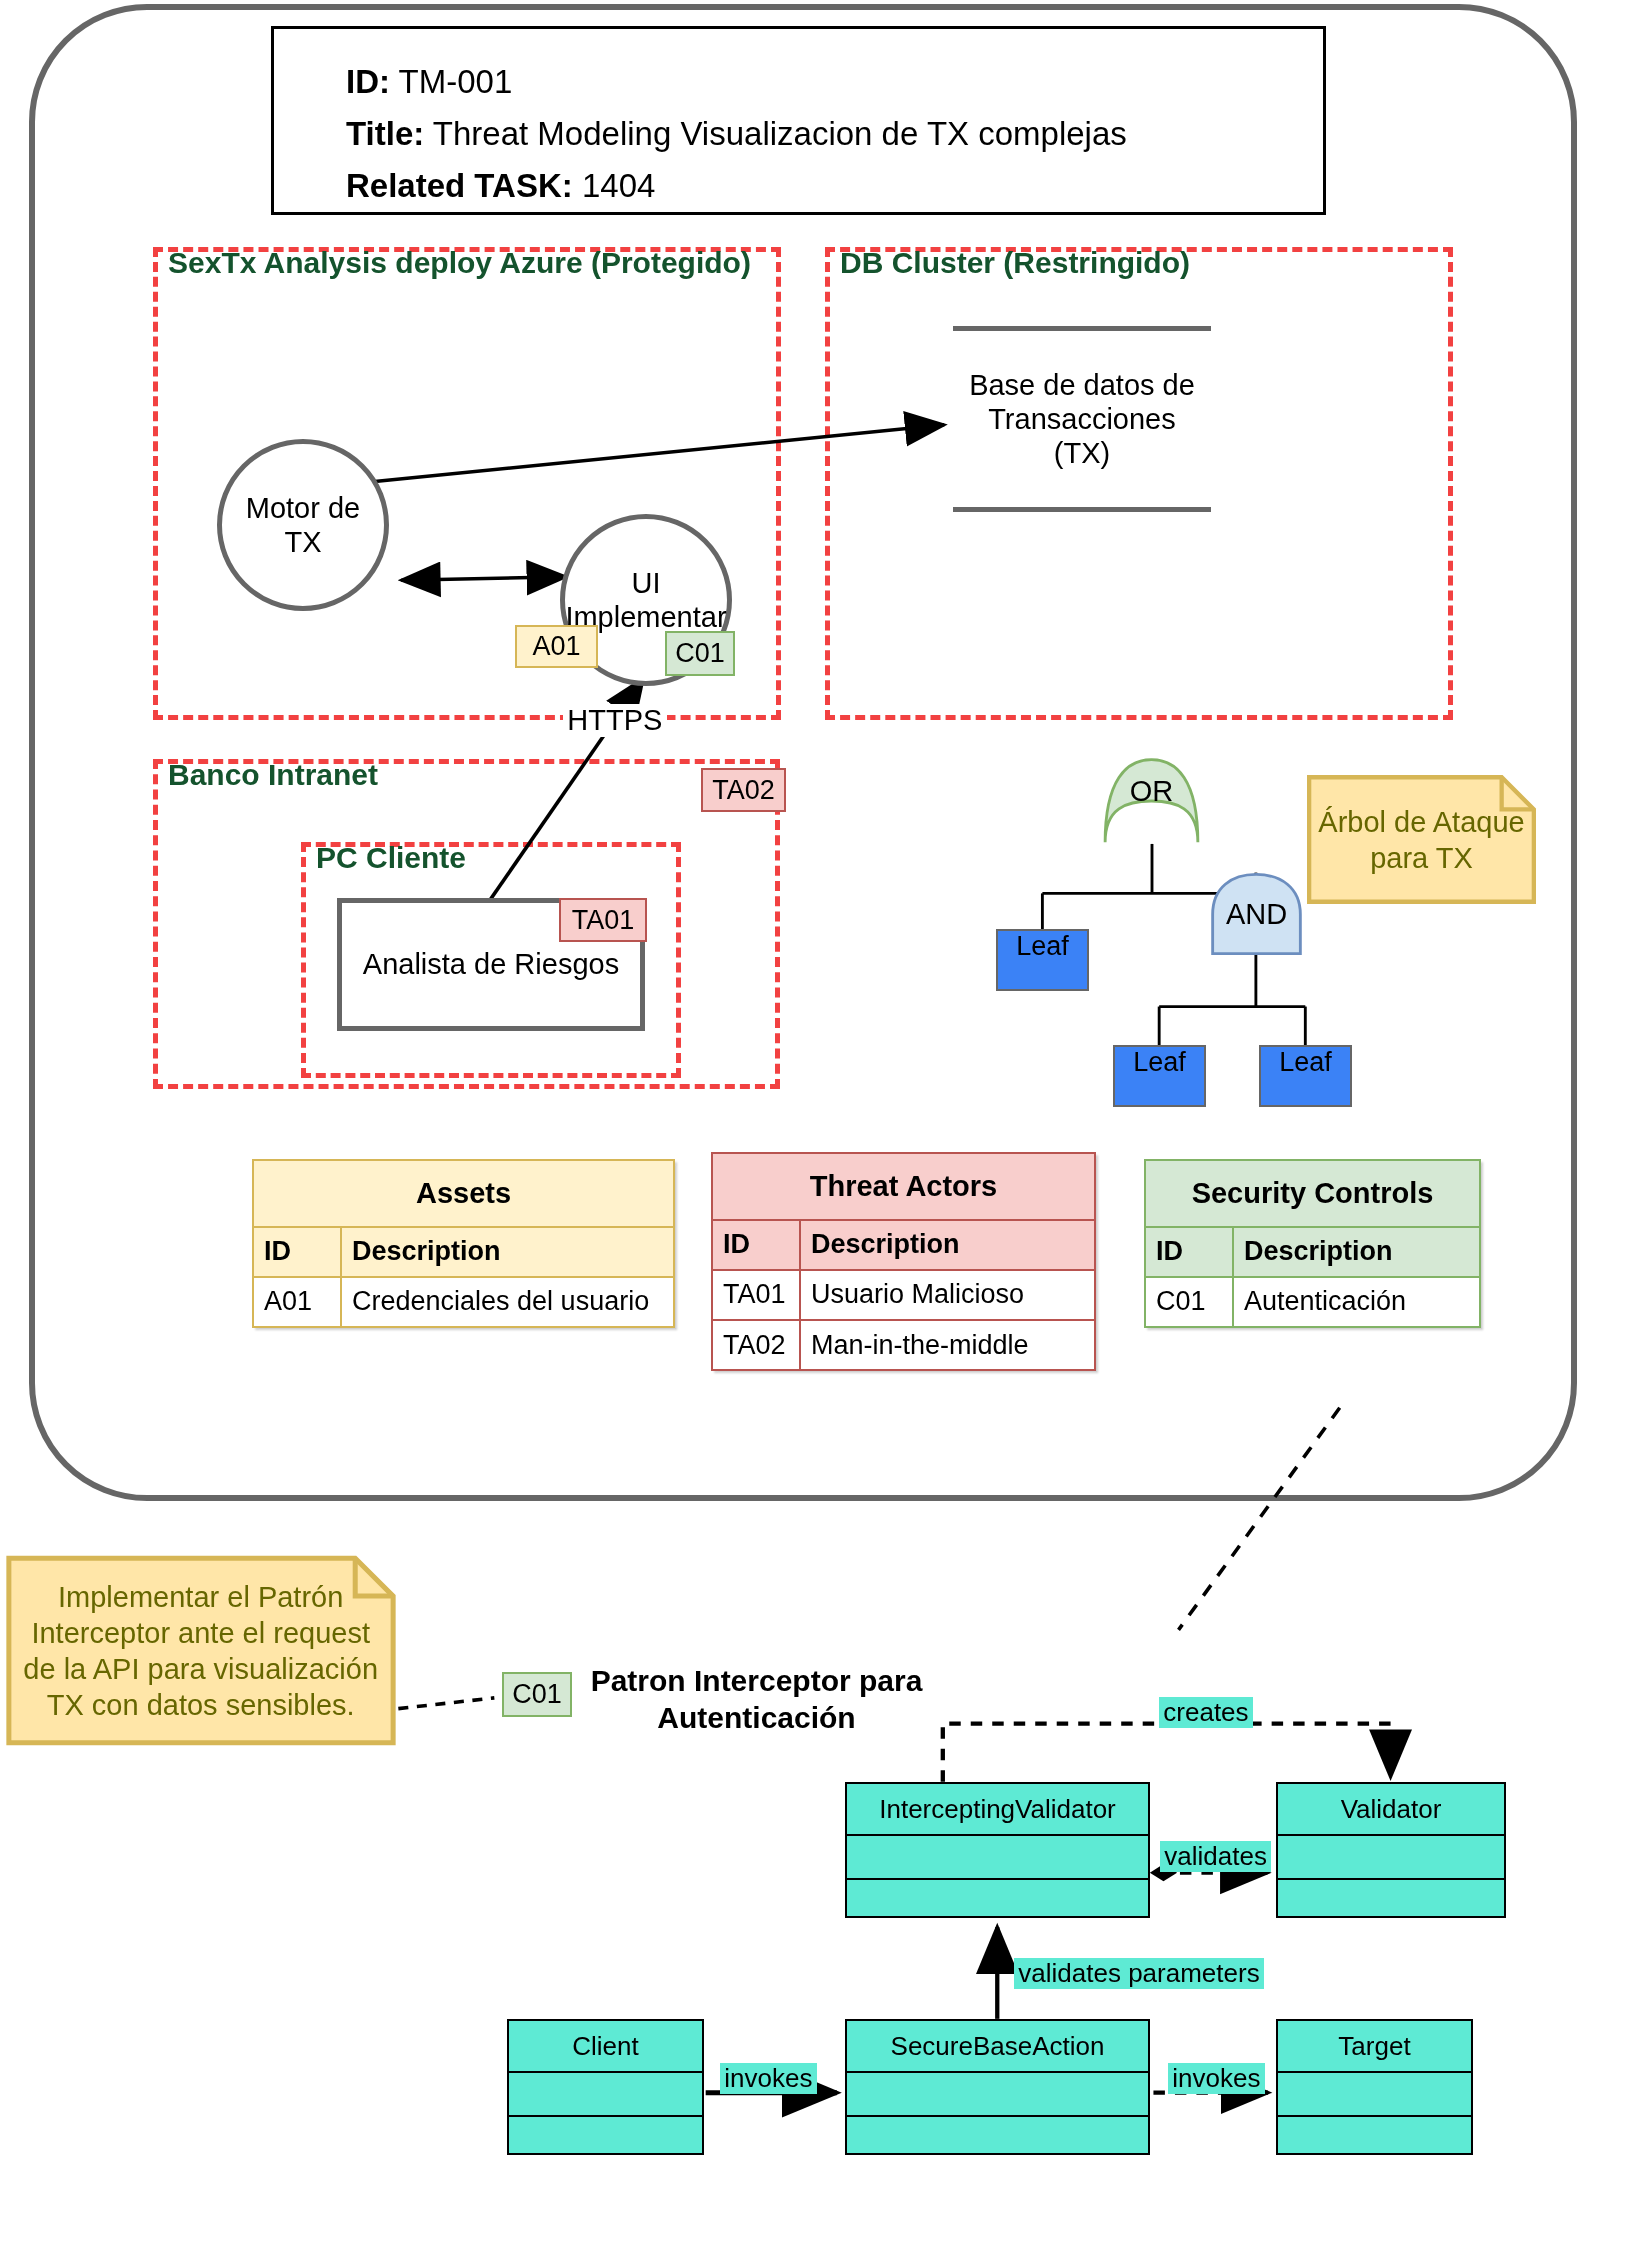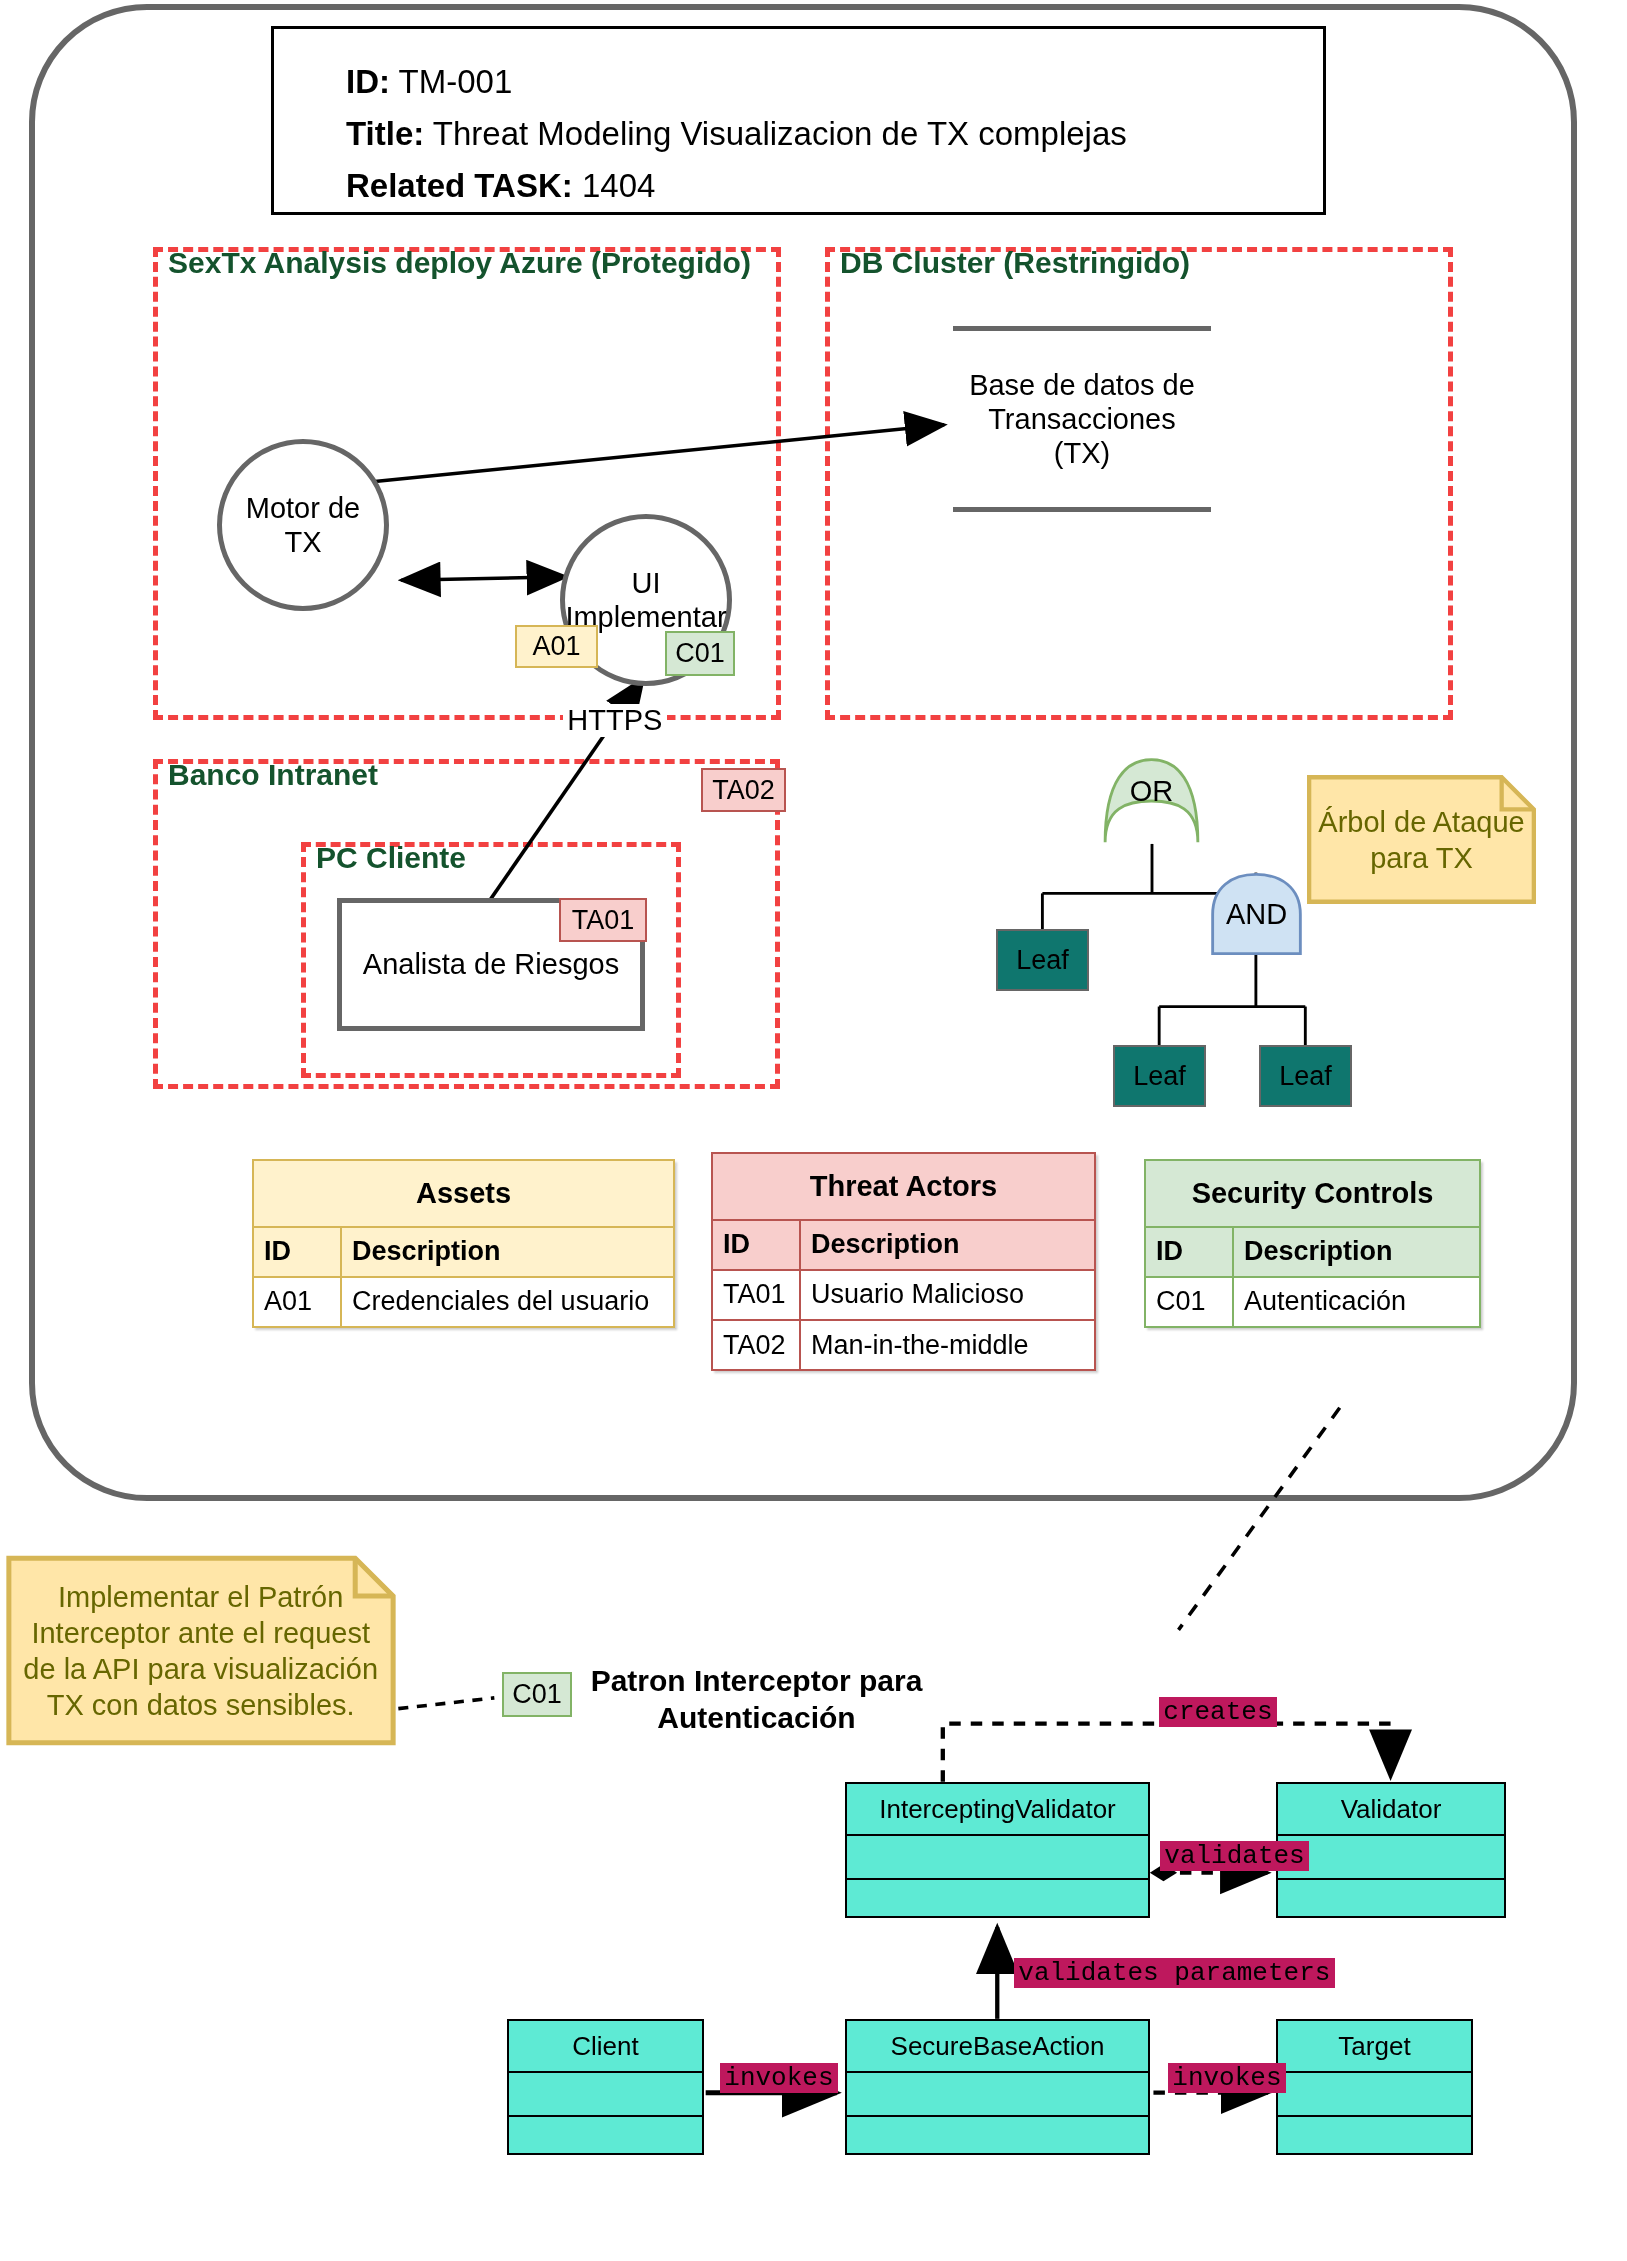--- a/index.html
+++ b/index.html
@@ -59,22 +59,22 @@
   #badge-a01{left:515px;top:625px;width:83px;height:43px;}
   #badge-c01-diagram{left:665px;top:631px;width:70px;height:45px;}
   #badge-ta01{left:559px;top:898px;width:88px;height:44px;}
   #badge-ta02{left:701px;top:768px;width:85px;height:44px;}
   #badge-c01-pattern{left:502px;top:1672px;width:70px;height:45px;}
 
   
   #label-https{left:563px;top:704px;font-size:29px;background:#fff;padding:0 4.3px;}
 
   
-  .leaf{border:2.9px solid #666;background:#0f766e;box-sizing:border-box;
-    display:flex;align-items:center;justify-content:center;font-size:27px;}
+  .leaf{border:2.9px solid #666;background:#3b82f6;box-sizing:border-box;
+    display:flex;justify-content:center;font-size:27px;}
   #leaf-1{left:996px;top:929px;width:93px;height:62px;}
   #leaf-2{left:1113px;top:1045px;width:93px;height:62px;}
   #leaf-3{left:1259px;top:1045px;width:93px;height:62px;}
   .gate{display:flex;align-items:center;justify-content:center;
     font-size:29px;box-sizing:border-box;}
   #gate-or{left:1098px;top:758px;width:107px;height:86px;}
   #gate-and{left:1208px;top:873px;width:97px;height:82px;}
   .gate span{position:relative;z-index:2;}
 
   
@@ -110,22 +110,22 @@
   .uml{position:absolute;border:2.9px solid #000;background:#5eead4;box-sizing:border-box;}
   .uml .uml-name{height:50px;border-bottom:2.9px solid #000;
     display:flex;align-items:center;justify-content:center;font-size:26px;}
   .uml .uml-row{height:42px;border-bottom:2.9px solid #000;}
   .uml .uml-row.last{border-bottom:none;}
   #uml-intercepting{left:845px;top:1782px;width:305px;height:136px;}
   #uml-validator{left:1276px;top:1782px;width:230px;height:136px;}
   #uml-client{left:507px;top:2019px;width:197px;height:136px;}
   #uml-securebase{left:845px;top:2019px;width:305px;height:136px;}
   #uml-target{left:1276px;top:2019px;width:197px;height:136px;}
-  .uml-label{position:absolute;font-size:26px;background:#be185d;padding:0 4.3px;
-    white-space:nowrap;font-family:Liberation Mono, monospace;}
+  .uml-label{position:absolute;font-size:26px;background:#5eead4;padding:0 4.3px;
+    white-space:nowrap;}
   #lbl-creates{left:1159px;top:1697px;}
   #lbl-validates{left:1160px;top:1841px;}
   #lbl-validates-params{left:1014px;top:1958px;}
   #lbl-invokes-1{left:720px;top:2063px;}
   #lbl-invokes-2{left:1168px;top:2063px;}
 
   svg.overlay{position:absolute;left:0;top:0;width:1627px;height:2261px;
     pointer-events:none;}
 </style>
 </head>

